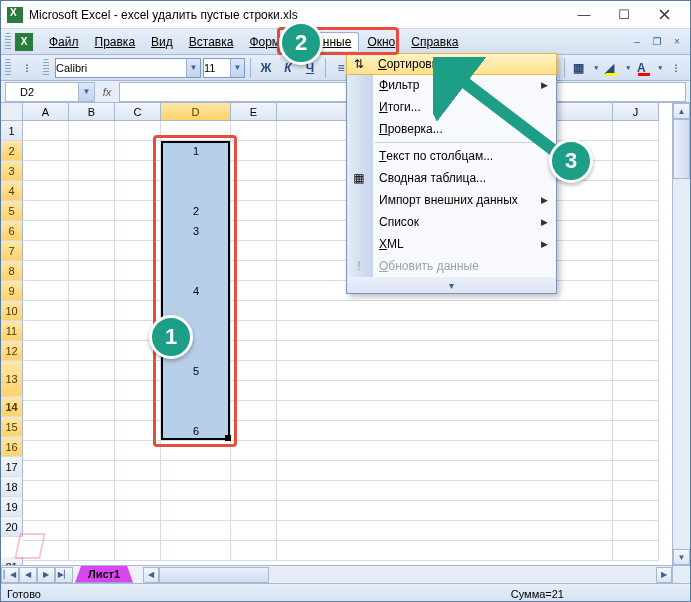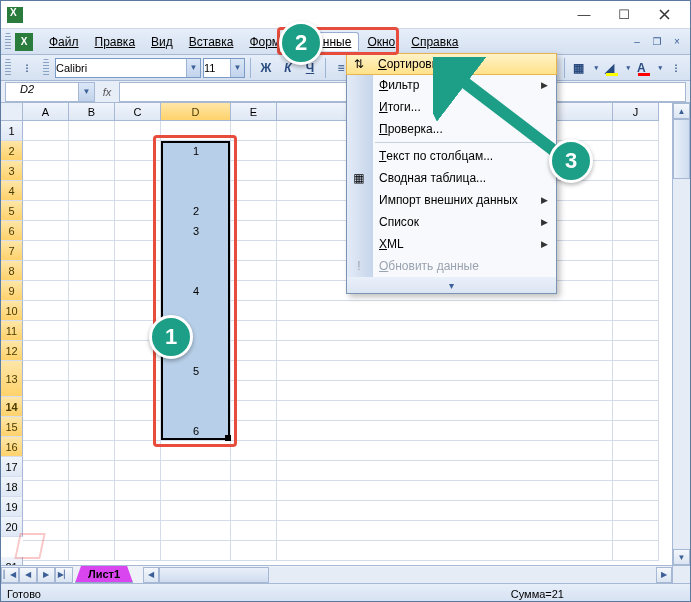--- a/index.html
+++ b/index.html
@@ -36,21 +36,21 @@
 .tbtn { width: 20px; height: 20px; display: flex; align-items: center; justify-content: center; font-size: 12px; color: #2a4b80; font-weight: bold; }
 .tbtn.split { width: 30px; justify-content: flex-start; padding-left: 3px; position: relative; }
 .tbtn.split::after { content: "▾"; position: absolute; right: 2px; font-size: 7px; color: #3b5f96; }
 .tbtn .swatch { width: 12px; height: 3px; display: block; position: absolute; bottom: 2px; left: 4px; }
 .tbtn .uline { text-decoration: underline; }
 .indent-ico { display:inline-block;width:12px;height:10px; }
 .indent-ico::before { content:""; display:block;width:12px;height:2px;background:#3b5f96;box-shadow:0 3px 0 #3b5f96,0 6px 0 #3b5f96; }
 
 
 .fbar { height: 22px; background: #e8eef7; display: flex; align-items: center; border-bottom: 1px solid #a6b8d4; }
-.namebox { width: 90px; height: 20px; margin-left: 4px; background: #fff; border: 1px solid #a6b8d4; display: flex; align-items: flex-start; font-size: 11px; padding-left: 14px; position: relative; font-style: italic; }
+.namebox { width: 90px; height: 20px; margin-left: 4px; background: #fff; border: 1px solid #a6b8d4; display: flex; align-items: center; font-size: 11px; padding-left: 14px; position: relative; }
 .namebox .dd { position: absolute; right: 0; top: 0; width: 16px; height: 18px; display: flex; align-items: center; justify-content: center; font-size: 8px; color: #3b5f96; background: linear-gradient(#dbe7f7,#c1d3ec); border-left: 1px solid #a6b8d4; }
 .fx { width: 24px; text-align: center; font-size: 11px; font-style: italic; color: #555; }
 .formula-input { flex: 1; height: 20px; border: 1px solid #a6b8d4; background: #fff; margin-right: 4px; }
 
 
 .gridwrap { position: relative; height: 480px; background: #fff; overflow: hidden; }
 .corner { position: absolute; left: 0; top: 0; width: 22px; height: 18px; background: #e8eef7; border-right: 1px solid #a6b8d4; border-bottom: 1px solid #a6b8d4; }
 .colheads { position: absolute; left: 22px; top: 0; height: 18px; display: flex; }
 .colhead { height: 18px; background: linear-gradient(#f0f4fb,#dfe8f5); border-right: 1px solid #a6b8d4; border-bottom: 1px solid #a6b8d4; font-size: 11px; display: flex; align-items: center; justify-content: center; color: #000; }
 .colhead.sel { background: linear-gradient(#ffe6a8,#ffd26b); color: #4a3b00; }
@@ -107,20 +107,21 @@
 .watermark .wm-ico { width: 26px; height: 26px; border: 2px solid #e66; transform: skewX(-12deg); }
 .watermark .wm-txt { font-size: 18px; font-weight: bold; letter-spacing: 1px; }
 .watermark .wm-os { color: #e74c3c; }
 .watermark .wm-help { color: #888; }
 </style>
 </head>
 <body>
 
 <div class="titlebar">
   <span class="app-icon"></span>
+  <span class="title">Microsoft Excel - excel удалить пустые строки.xls</span>
   <span class="spacer"></span>
   <span class="sysbtn">—</span>
   <span class="sysbtn">☐</span>
   <span class="sysbtn close">
     <svg width="11" height="11" viewBox="0 0 11 11">
         <path d="M1 1 L10 10 M10 1 L1 10" stroke-width="1.5" fill="none"></path>
       </svg>
   </span>
 </div>
 

